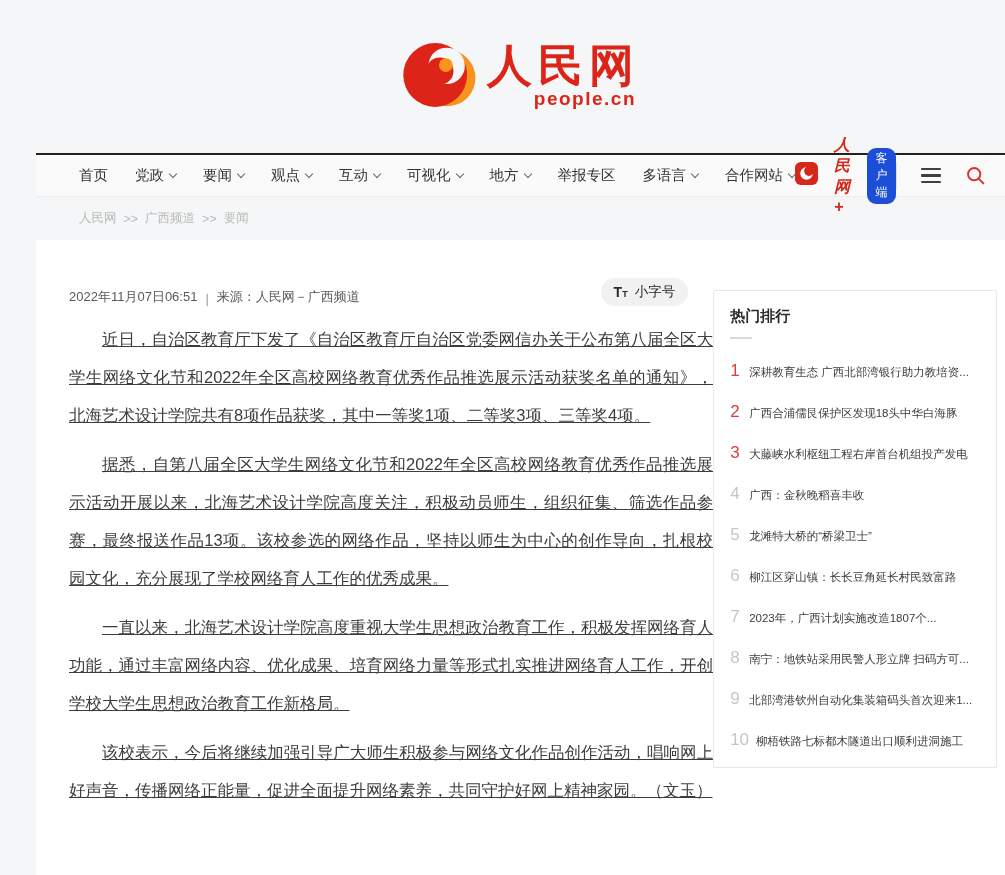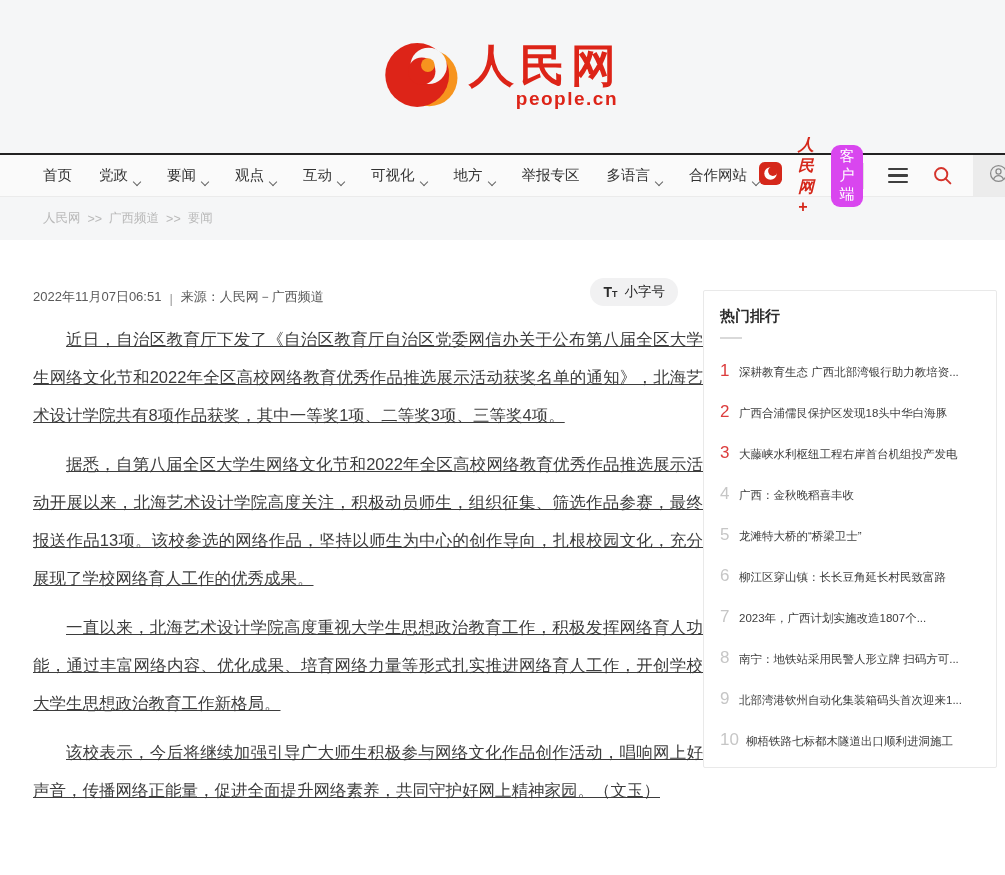--- a/index.html
+++ b/index.html
@@ -1,38 +1,38 @@
 <!DOCTYPE html>
 <html><head>
 <meta charset="utf-8">
 <style>
   * { margin:0; padding:0; box-sizing:border-box; }
   html,body { width:1005px; }
   body {
     font-family:"Liberation Sans","DejaVu Sans",sans-serif;
     background:#ffffff;
   }
-  .page { position:relative; width:1005px; height:875px; background:#f5f6f7; overflow:hidden; }
+  .page { position:relative; width:1005px; height:875px; background:#f5f6f7; overflow:hidden;padding-left:36px; }
 
   
   .header { height:153px; display:flex; align-items:center; justify-content:center; background:#f5f6f7; }
   .logo { display:flex; align-items:center; gap:10px; cursor:pointer; }
   .logo-txt { display:flex; flex-direction:column; align-items:flex-start; }
   .logo-main { color:#dd2418; font-size:45px; font-weight:bold; letter-spacing:6px; line-height:1; }
   .logo-sub { color:#dd2418; font-size:19px; font-weight:bold; letter-spacing:1.5px; margin-top:0; align-self:flex-end; padding-right:4px; }
 
   
   .navbar { height:44px; background:#fafafa; border-top:2px solid #222222; border-bottom:1px solid #ebebeb; display:flex; align-items:stretch; }
   .nav-list { display:flex; align-items:center; gap:27px; padding-left:43px; }
-  .nav-item { display:flex; align-items:flex-end; gap:6px; font-size:14.5px; color:#333; cursor:pointer; white-space:nowrap; }
+  .nav-item { display:flex; align-items:center; gap:6px; font-size:14.5px; color:#333; cursor:pointer; white-space:nowrap; }
   .chev { width:6px; height:6px; border-right:1.2px solid #666; border-bottom:1.2px solid #666; transform:rotate(45deg); margin-top:-4px; }
   .nav-right { margin-left:auto; display:flex; align-items:center; }
   .app-badge { display:flex; align-items:center; gap:16px; cursor:pointer; }
   .app-name { color:#d5281b; font-size:16px; font-weight:bold; font-style:italic; letter-spacing:1px; }
-  .app-pill { background:#d946ef; color:#fff; font-size:15px; border-radius:9px; padding:2.5px 8px; letter-spacing:1px; }
+  .app-pill { background:#1d4ed8; color:#fff; font-size:12px; border-radius:9px; padding:2.5px 8px; letter-spacing:1px; }
   .vdiv { width:1px; height:26px; background:#e0e0e0; }
   .hamburger { display:flex; flex-direction:column; gap:4px; margin:0 24px; cursor:pointer; }
   .hamburger span { display:block; width:20px; height:2.5px; background:#3f3f3f; border-radius:1px; }
   .search-btn { margin-right:20px; cursor:pointer; display:flex; align-items:center; }
   .login-block { background:#ececec; height:100%; display:flex; align-items:center; gap:6px; padding:0 16px; cursor:pointer; }
 
   
   .breadcrumb { height:43px; display:flex; align-items:center; gap:7px; padding-left:43px; font-size:12.5px; color:#b9b9b9; background:#f5f6f7; }
   .breadcrumb .crumb { cursor:pointer; }
 

